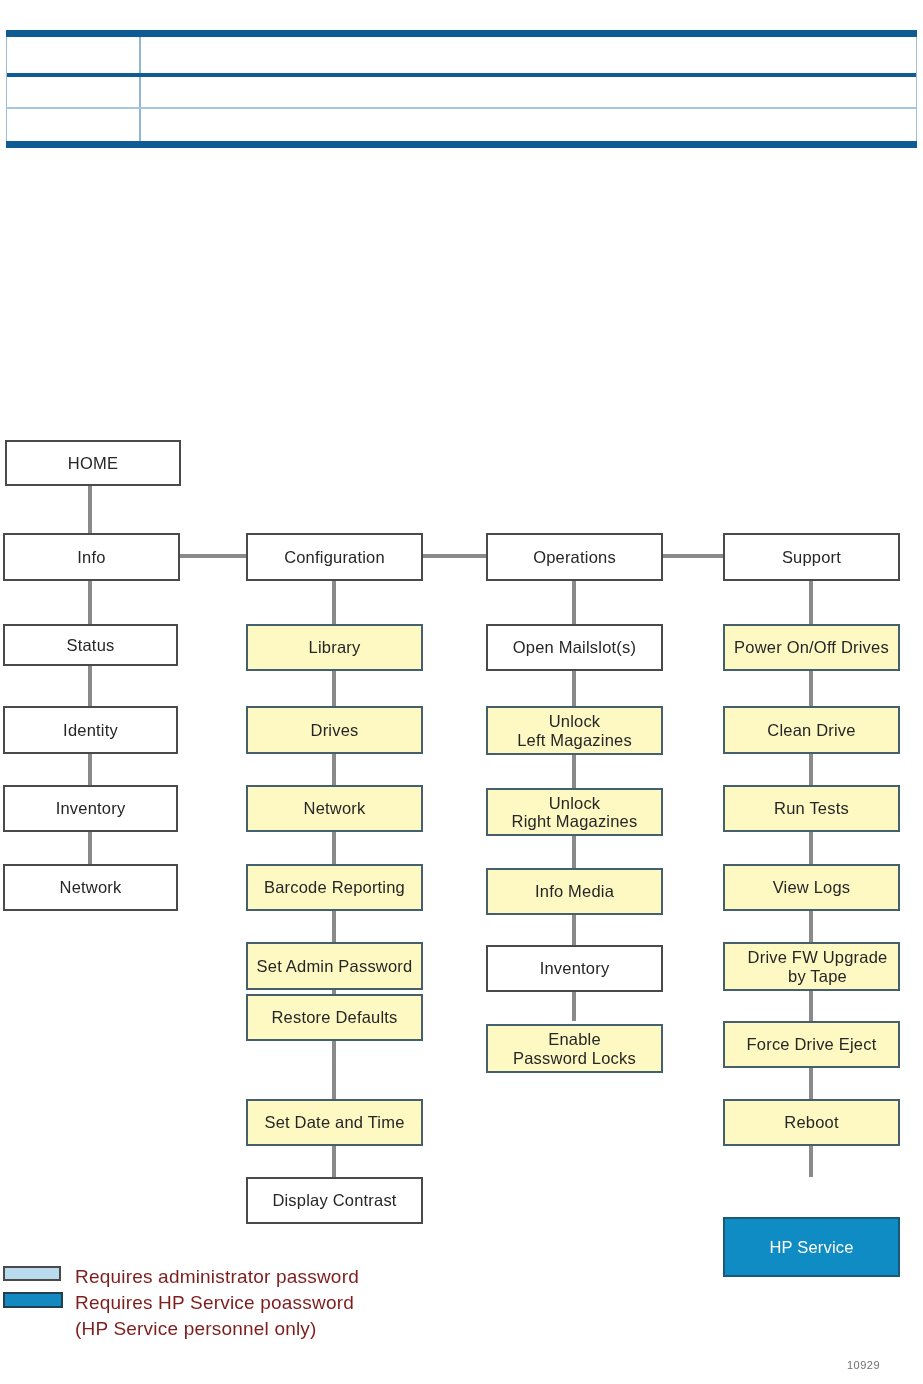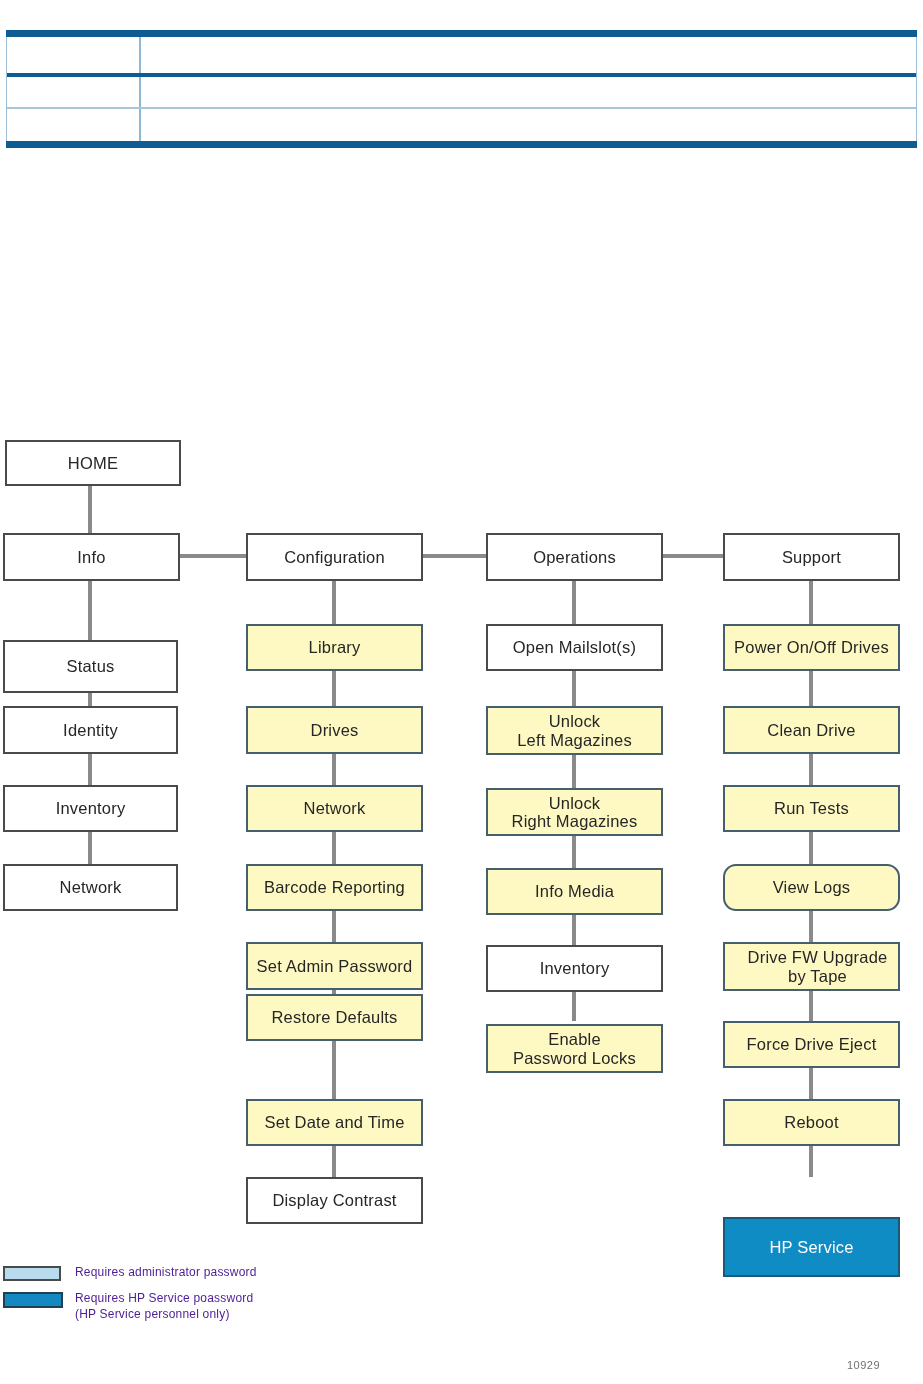--- a/index.html
+++ b/index.html
@@ -25,21 +25,21 @@
     display:flex;align-items:center;justify-content:center;text-align:center;
     font-size:16.5px;letter-spacing:.2px;color:#262626;line-height:1.12;white-space:pre-line;
   }
   .box.blue{background:#fef9c3;border-color:#44606e;}
   .box.hp{background:#108cc4;border-color:#1c5878;color:#ffffff;}
   
   .legend-swatch{position:absolute;box-sizing:border-box;z-index:2;}
   .sw-admin{background:#b8dcee;border:2px solid #4a4a4a;}
   .sw-hp{background:#1488c1;border:2px solid #24404e;}
   .legend-label{
-    position:absolute;font-size:12px;letter-spacing:.2px;color:#4c1d95;line-height:1.35;white-space:pre-line;
+    position:absolute;font-size:19px;letter-spacing:.2px;color:#7f1d1d;line-height:1.35;white-space:pre-line;
   }
   .fig-num{position:absolute;font-size:11px;color:#707070;letter-spacing:.5px;}
 </style>
 </head>
 <body>
 
 <div class="page">
 
   <div class="doc-table">
     <div class="t-bar"></div>
@@ -67,21 +67,21 @@
   <div class="conn" style="left:572px;top:580px;width:4px;height:441px;"></div>
   <div class="conn" style="left:809px;top:580px;width:4px;height:597px;"></div>
 
   <div class="box" style="left:5px;top:440px;width:176px;height:46px;">HOME</div>
 
   <div class="box" style="left:3px;top:533px;width:177px;height:48px;">Info</div>
   <div class="box" style="left:246px;top:533px;width:177px;height:48px;">Configuration</div>
   <div class="box" style="left:486px;top:533px;width:177px;height:48px;">Operations</div>
   <div class="box" style="left:723px;top:533px;width:177px;height:48px;">Support</div>
 
-  <div class="box" style="left:3px;top:640px;width:175px;height:53px;">Status</div>
+  <div class="box" style="left:3px;top:624px;width:175px;height:42px;">Status</div>
   <div class="box" style="left:3px;top:706px;width:175px;height:48px;">Identity</div>
   <div class="box" style="left:3px;top:785px;width:175px;height:47px;">Inventory</div>
   <div class="box" style="left:3px;top:864px;width:175px;height:47px;">Network</div>
 
   <div class="box blue" style="left:246px;top:624px;width:177px;height:47px;">Library</div>
   <div class="box blue" style="left:246px;top:706px;width:177px;height:48px;">Drives</div>
   <div class="box blue" style="left:246px;top:785px;width:177px;height:47px;">Network</div>
   <div class="box blue" style="left:246px;top:864px;width:177px;height:47px;">Barcode Reporting</div>
   <div class="box blue" style="left:246px;top:942px;width:177px;height:48px;">Set Admin Password</div>
   <div class="box blue" style="left:246px;top:994px;width:177px;height:47px;">Restore Defaults</div>
@@ -94,21 +94,21 @@
   <div class="box blue" style="left:486px;top:788px;width:177px;height:48px;">Unlock
 Right Magazines</div>
   <div class="box blue" style="left:486px;top:868px;width:177px;height:47px;">Info Media</div>
   <div class="box" style="left:486px;top:945px;width:177px;height:47px;">Inventory</div>
   <div class="box blue" style="left:486px;top:1024px;width:177px;height:49px;">Enable
 Password Locks</div>
 
   <div class="box blue" style="left:723px;top:624px;width:177px;height:47px;">Power On/Off Drives</div>
   <div class="box blue" style="left:723px;top:706px;width:177px;height:48px;">Clean Drive</div>
   <div class="box blue" style="left:723px;top:785px;width:177px;height:47px;">Run Tests</div>
-  <div class="box blue" style="left:723px;top:864px;width:177px;height:47px;border-radius:13px;">View Logs</div>
+  <div class="box blue" style="left:723px;top:864px;width:177px;height:47px;">View Logs</div>
   <div class="box blue" style="left:723px;top:942px;width:177px;height:49px;padding-left:12px;">Drive FW Upgrade
 by Tape</div>
   <div class="box blue" style="left:723px;top:1021px;width:177px;height:47px;">Force Drive Eject</div>
   <div class="box blue" style="left:723px;top:1099px;width:177px;height:47px;">Reboot</div>
   <div class="box hp" style="left:723px;top:1177px;width:177px;height:60px;margin-top:40px;">HP Service</div>
 
   <div class="legend-swatch sw-admin" style="left:3px;top:1266px;width:58px;height:15px;"></div>
   <div class="legend-label" style="left:75px;top:1264px;">Requires administrator password</div>
   <div class="legend-swatch sw-hp" style="left:3px;top:1292px;width:60px;height:16px;"></div>
   <div class="legend-label" style="left:75px;top:1290px;">Requires HP Service poassword

